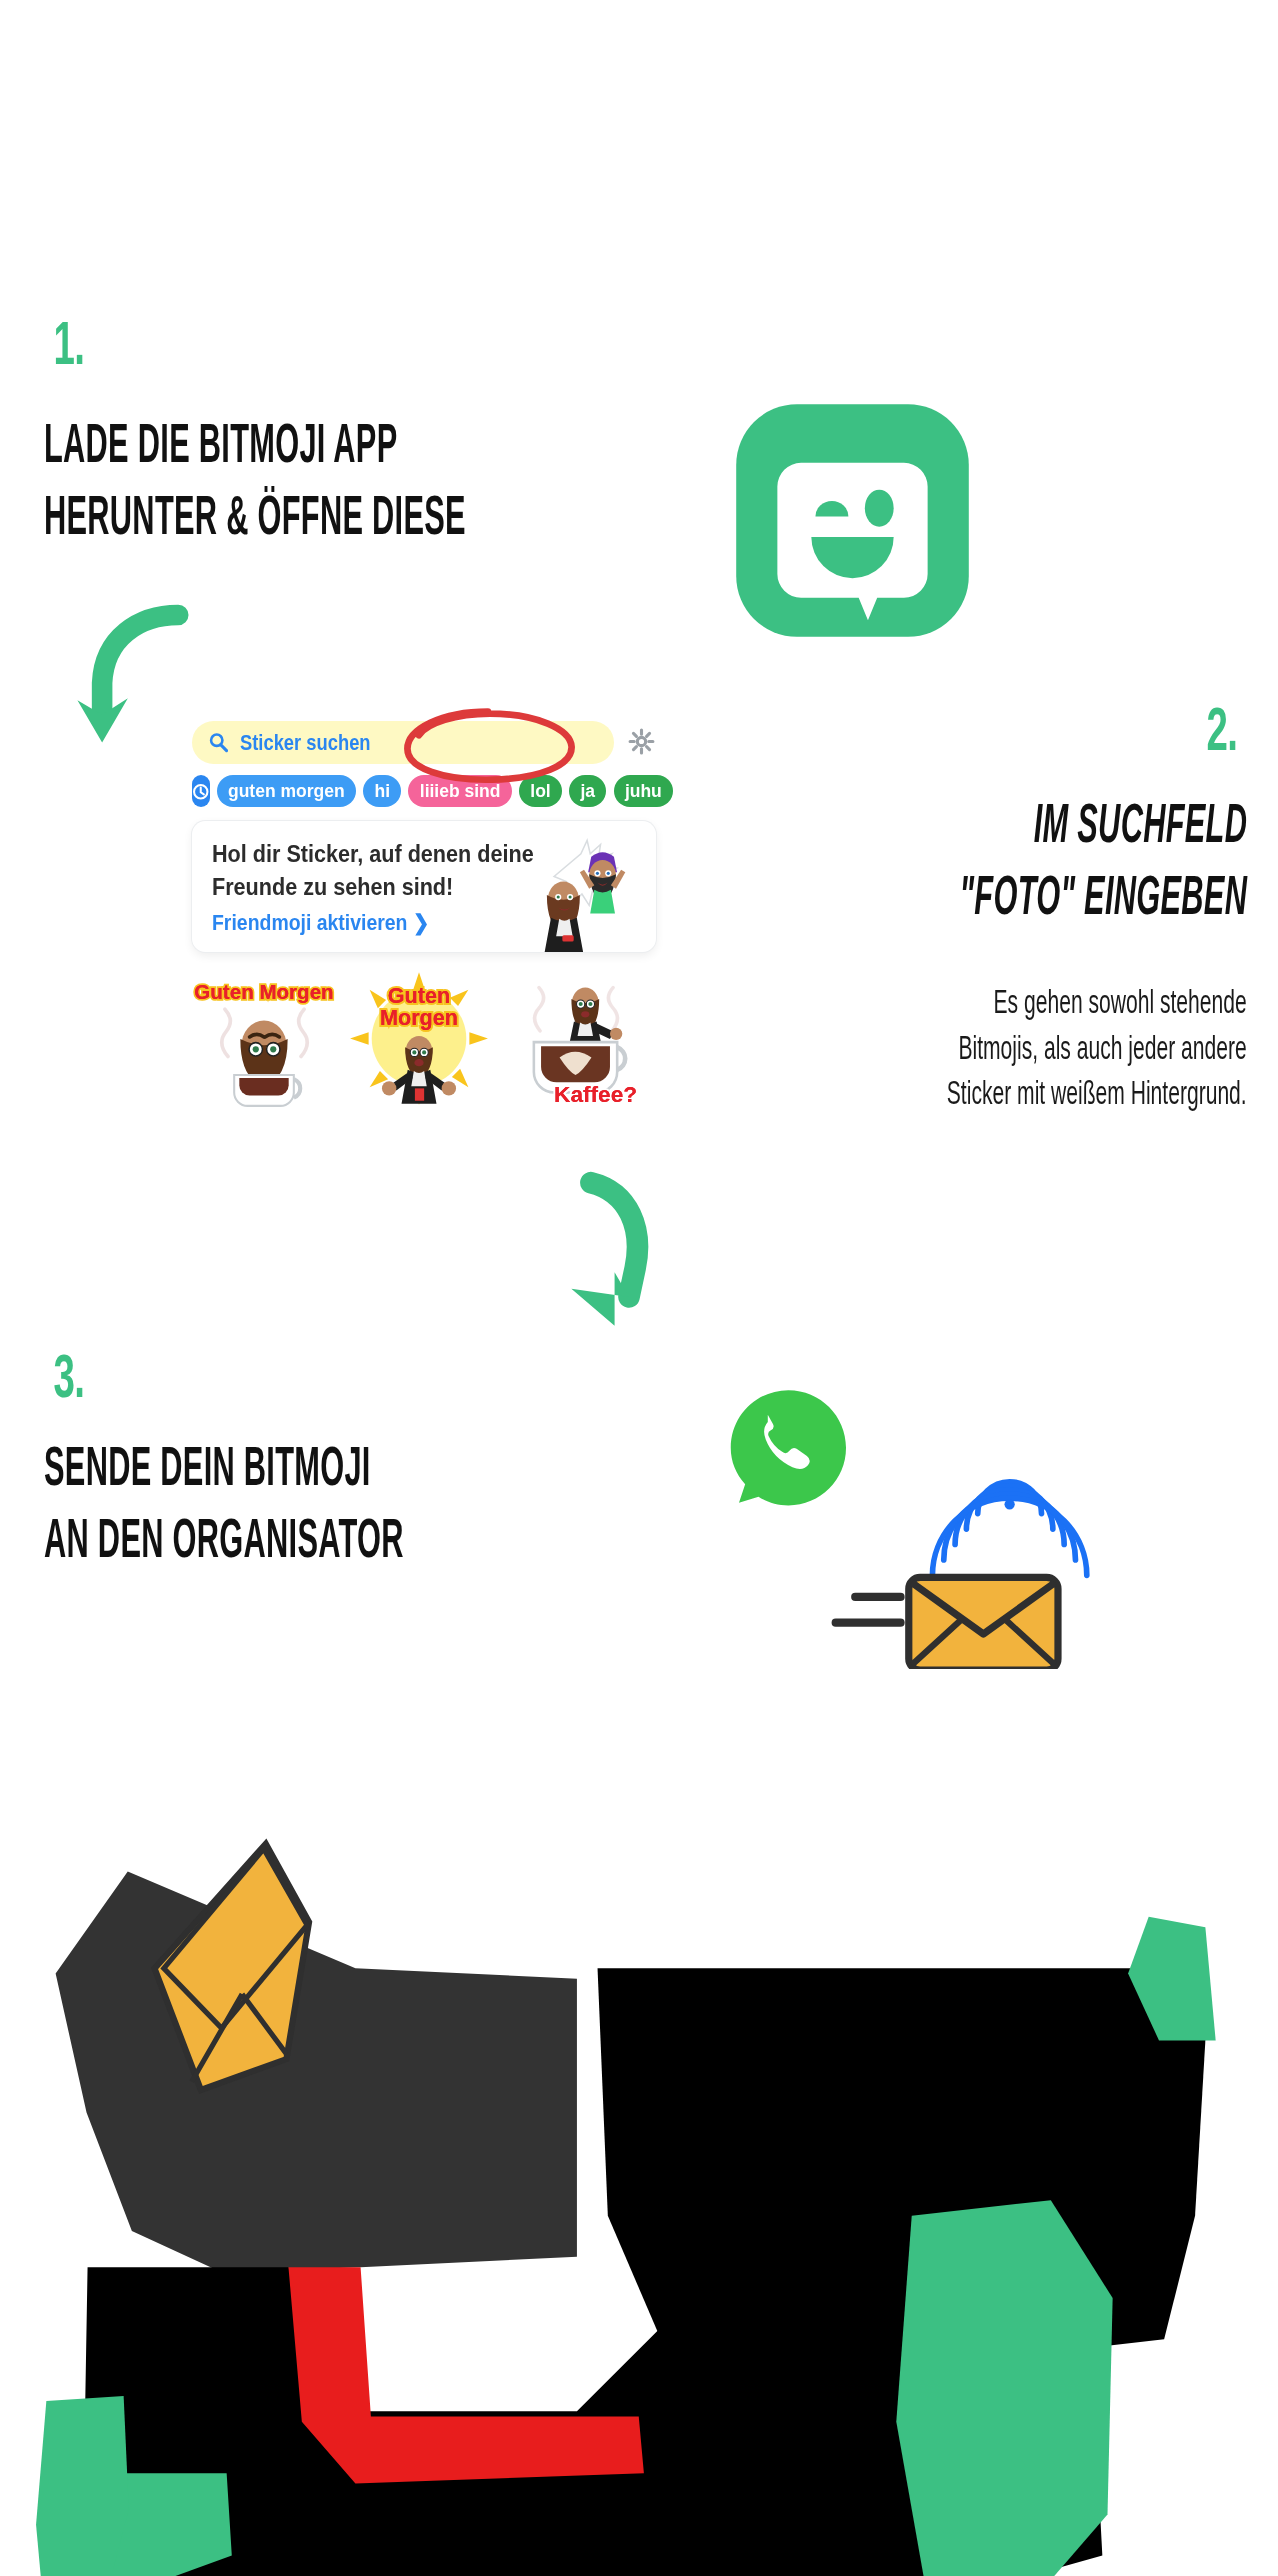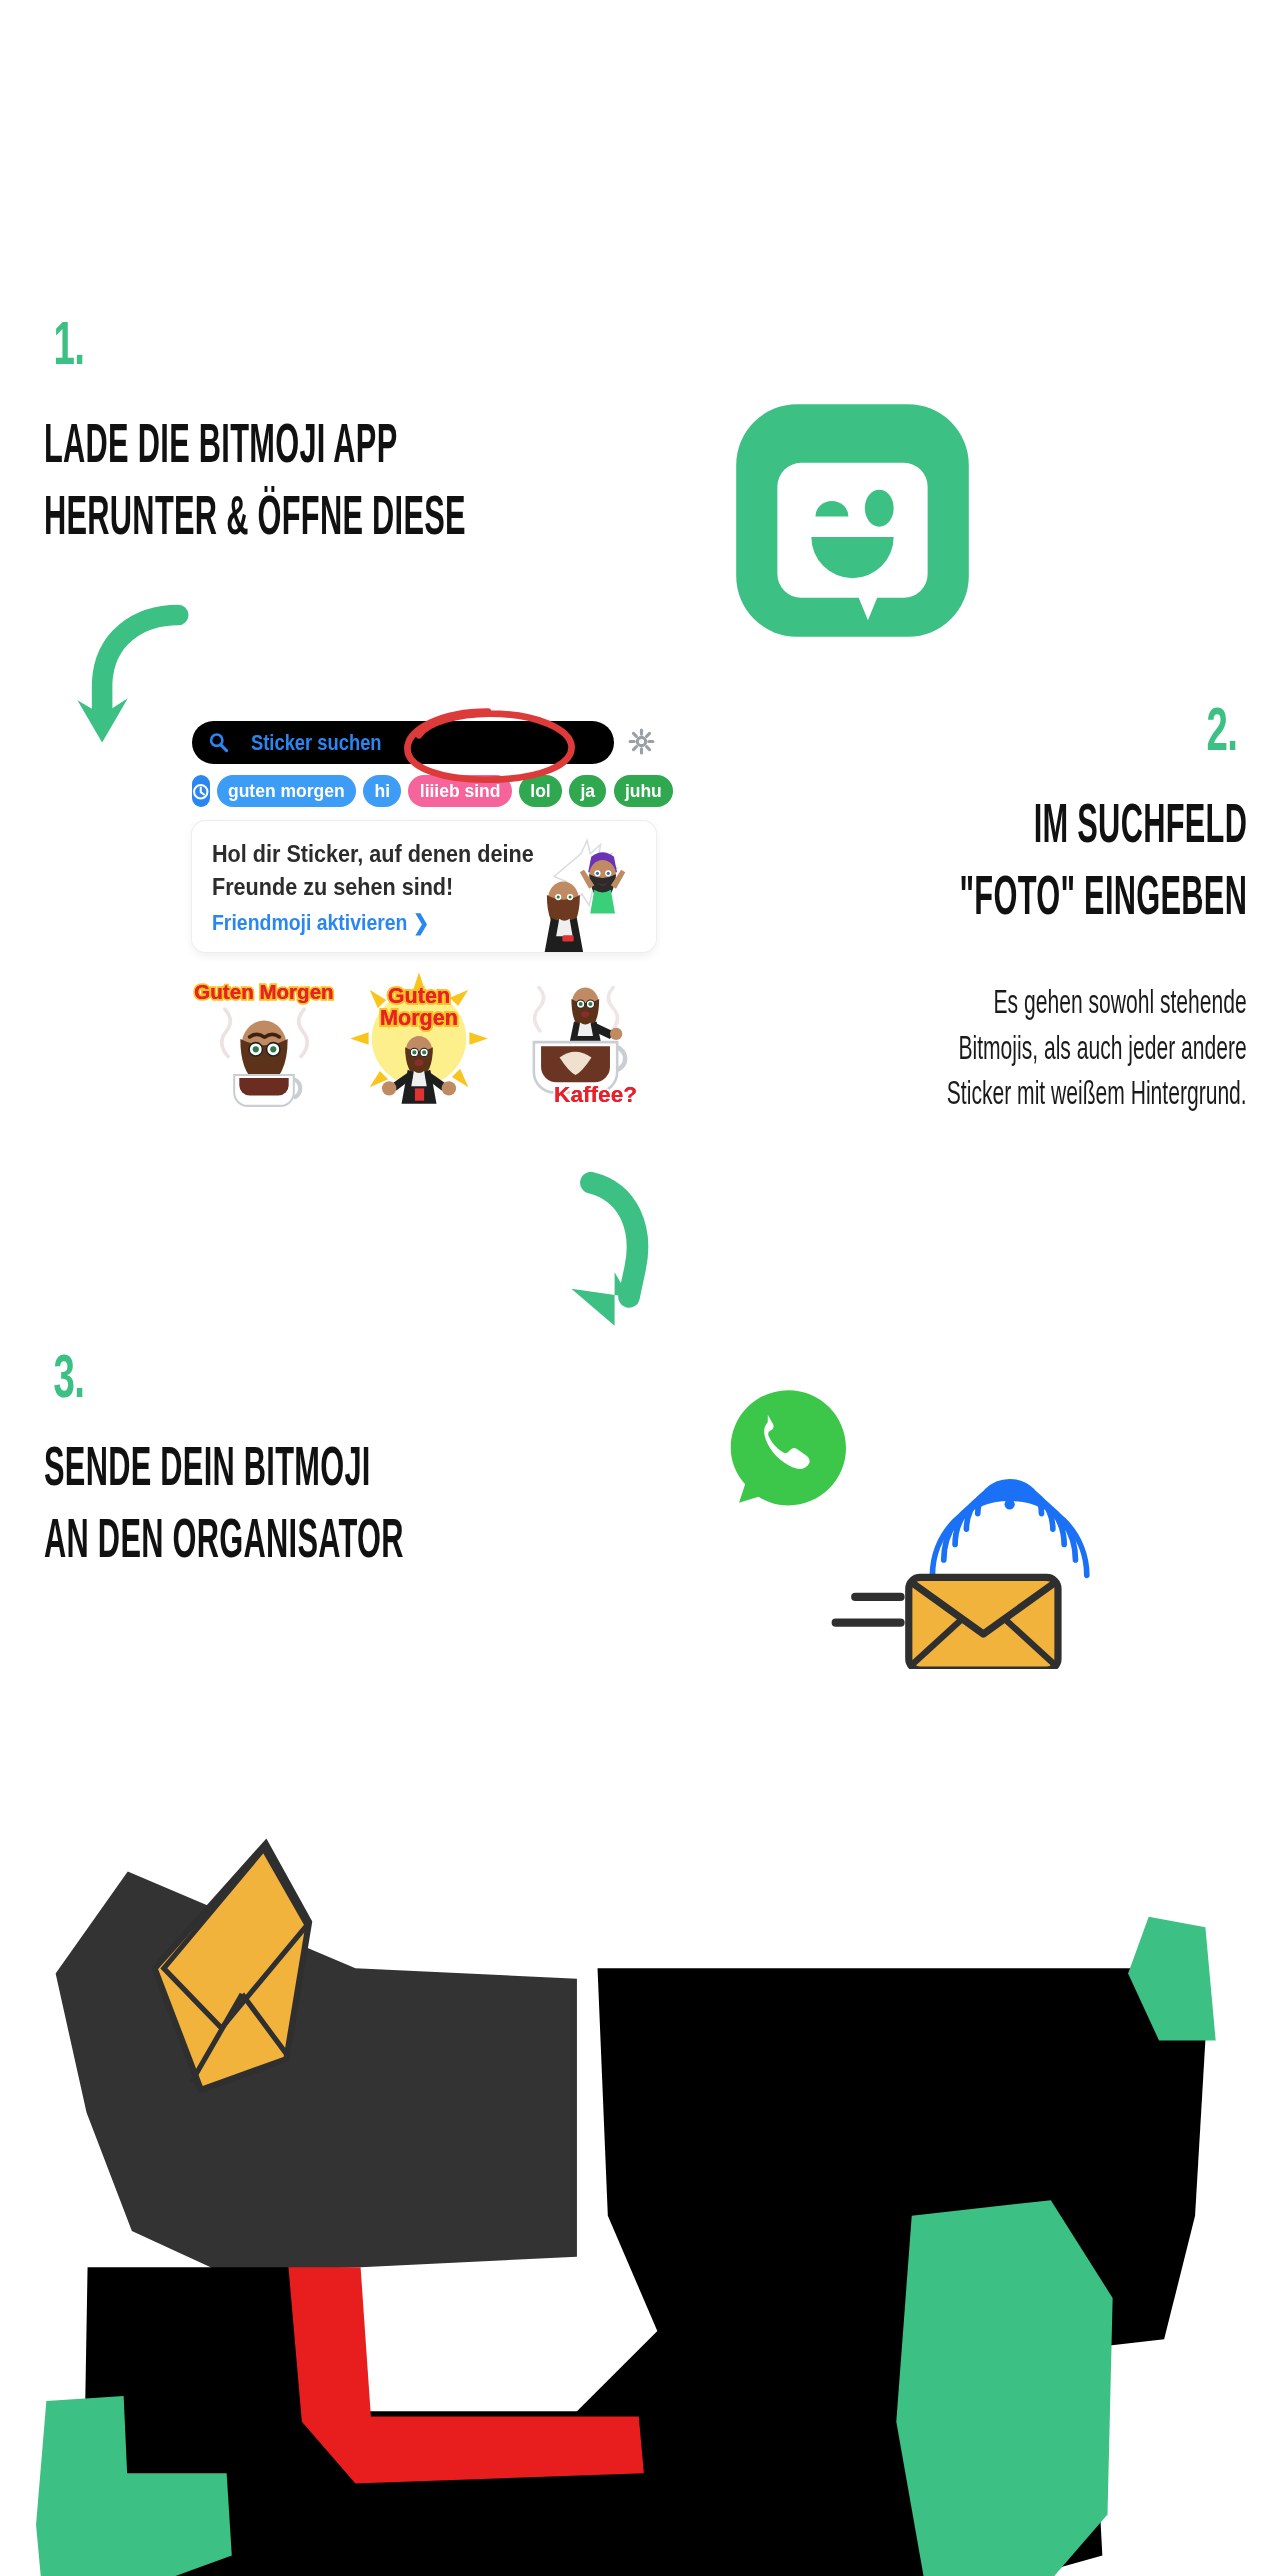--- a/index.html
+++ b/index.html
@@ -64,21 +64,21 @@
   #arrow1 { left: 62px; top: 592px; width: 144px; height: 155px; }
 
   
   #bitmoji-icon { left: 729px; top: 397px; width: 247px; height: 247px; }
 
   
   #phone-shot { left: 192px; top: 721px; width: 464px; }
 
   
   #step2 { right: 31px; top: 698px; text-align: right; }
-  #step2-head { right: 31px; top: 787px; text-align: right; }
+  #step2-head { right: 31px; top: 787px; text-align: right; font-style: italic; }
   #step2-body { right: 31px; top: 979px; text-align: right; }
 
   
   #arrow2 { left: 489px; top: 1162px; width: 175px; height: 170px; }
 
   
   #step3 { left: 44px; top: 1345px; }
   #step3-head { left: 44px; top: 1430px; }
   #step3-body { left: 44px; top: 1662px; }
 
@@ -89,25 +89,25 @@
   #glitch { left: 0px; top: 1752px; width: 1278px; height: 1123px; }
 
   
   .shot-searchrow {
     display: flex; align-items: center; gap: 13.4px;
     position: relative;
   }
   .searchbar {
     flex: 1;
     height: 43px;
-    background: #000000;
+    background: #fef9c3;
     border-radius: 21.6px;
     display: flex; align-items: center;
     padding: 0 15.5px;
-    gap: 23px;
+    gap: 12px;
   }
   .search-ph {
     color: #2a86f0;
     font-family: "Liberation Sans Narrow", "Liberation Sans", sans-serif;
     font-weight: 700;
     font-size: 21.6px;
     transform: scaleX(0.85);
     transform-origin: left center;
     white-space: nowrap;
   }

